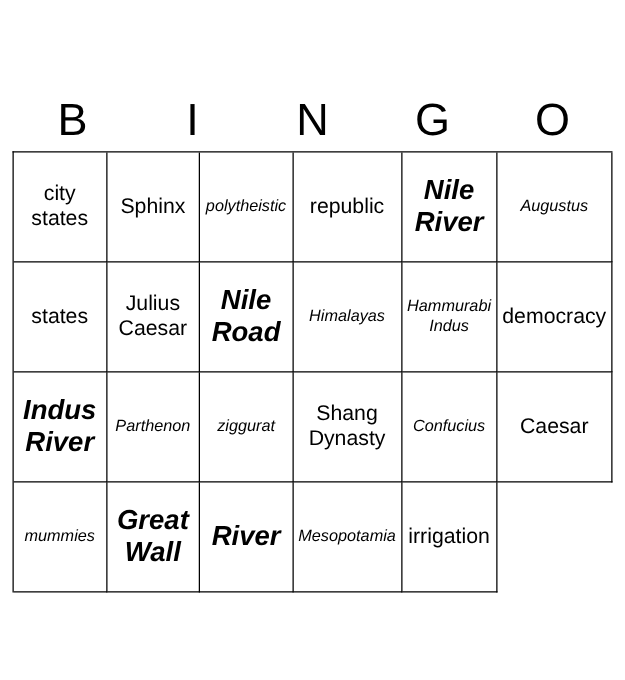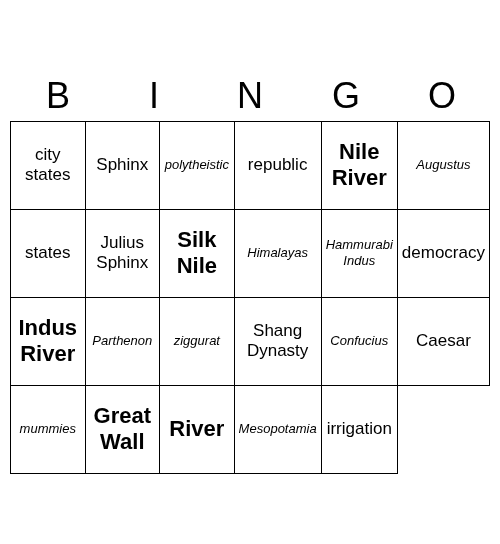--- a/index.html
+++ b/index.html
@@ -54,20 +54,21 @@
       text-align: center;
       height: 88px;
       padding: 4px;
       font-size: 14px;
       line-height: 1.2;
     }
 
     .bingo-cell.large-text {
       font-size: 22px;
       font-weight: bold;
+      font-style: italic;
     }
 
     .bingo-cell.medium-text {
       font-size: 17px;
     }
 
     .bingo-cell.small-text {
       font-size: 13px;
       font-style: italic;
     }
@@ -84,22 +85,22 @@
     <div class="bingo-header-cell">O</div>
   </div>
   <div class="bingo-grid" id="grid-container">
   <div class="bingo-cell medium-text">city states</div>
       <div class="bingo-cell medium-text">Sphinx</div>
       <div class="bingo-cell small-text">polytheistic</div>
       <div class="bingo-cell medium-text">republic</div>
       <div class="bingo-cell large-text">Nile River</div>
       <div class="bingo-cell small-text">Augustus</div>
       <div class="bingo-cell medium-text">states</div>
-      <div class="bingo-cell medium-text">Julius Sphinx</div>
-      <div class="bingo-cell large-text">Silk Nile</div>
+      <div class="bingo-cell medium-text">Julius Caesar</div>
+      <div class="bingo-cell large-text">Nile Road</div>
       <div class="bingo-cell small-text">Himalayas</div>
       <div class="bingo-cell small-text">Hammurabi Indus</div>
       <div class="bingo-cell medium-text">democracy</div>
       <div class="bingo-cell large-text">Indus River</div>
       <div class="bingo-cell small-text">Parthenon</div>
       <div class="bingo-cell small-text">ziggurat</div>
       <div class="bingo-cell medium-text">Shang Dynasty</div>
       <div class="bingo-cell small-text">Confucius</div>
       <div class="bingo-cell medium-text">Caesar</div>
       <div class="bingo-cell small-text">mummies</div>

